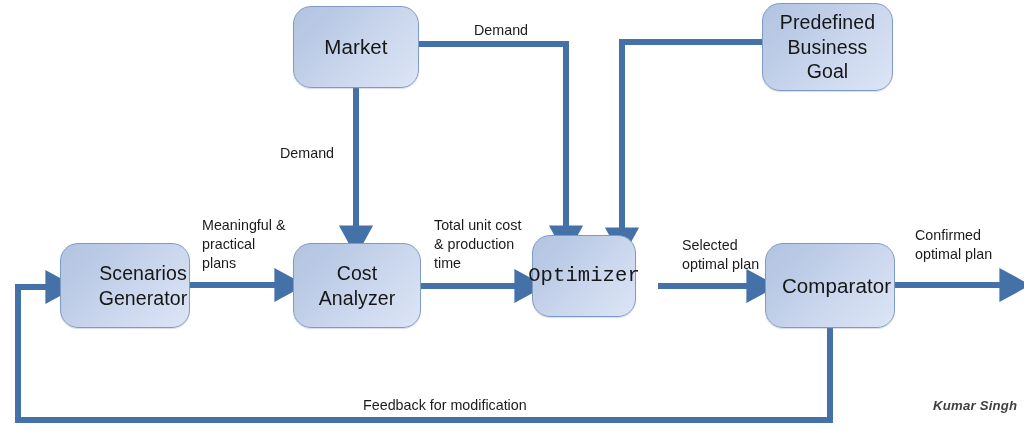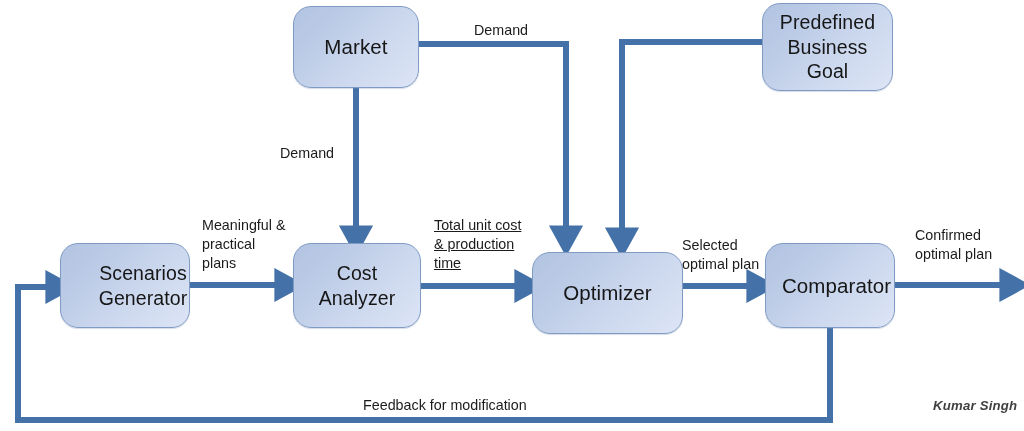--- a/index.html
+++ b/index.html
@@ -105,37 +105,37 @@
   <div class="node" style="left:60px; top:243px; width:130px; height:85px; font-size:19.5px;padding-left:36px;">
     <span>Scenarios
 Generator</span>
   </div>
 
   <div class="node" style="left:293px; top:243px; width:128px; height:85px; font-size:19.5px;">
     <span>Cost
 Analyzer</span>
   </div>
 
-  <div class="node" style="left:532px; top:252px; width:151px; height:82px;">
+  <div class="node" style="left:532px; top:235px; width:104px; height:82px;font-family:Liberation Mono, monospace;">
     <span>Optimizer</span>
   </div>
 
   <div class="node" style="left:765px; top:243px; width:130px; height:85px;padding-left:13px;">
     <span>Comparator</span>
   </div>
 
   <div class="edge-label" style="left:474px; top:21px; width:90px;">Demand</div>
 
   <div class="edge-label" style="left:280px; top:144px; width:90px;">Demand</div>
 
   <div class="edge-label" style="left:202px; top:216px; width:104px;">Meaningful &amp;
 practical
 plans</div>
 
-  <div class="edge-label" style="left:434px; top:216px; width:112px;text-decoration:underline;">Total unit cost
+  <div class="edge-label" style="left:434px; top:216px; width:112px;">Total unit cost
 &amp; production
 time</div>
 
   <div class="edge-label" style="left:682px; top:236px; width:104px;">Selected
 optimal plan</div>
 
   <div class="edge-label" style="left:915px; top:226px; width:104px;">Confirmed
 optimal plan</div>
 
   <div class="edge-label" style="left:363px; top:396px; width:250px;">Feedback for modification</div>

